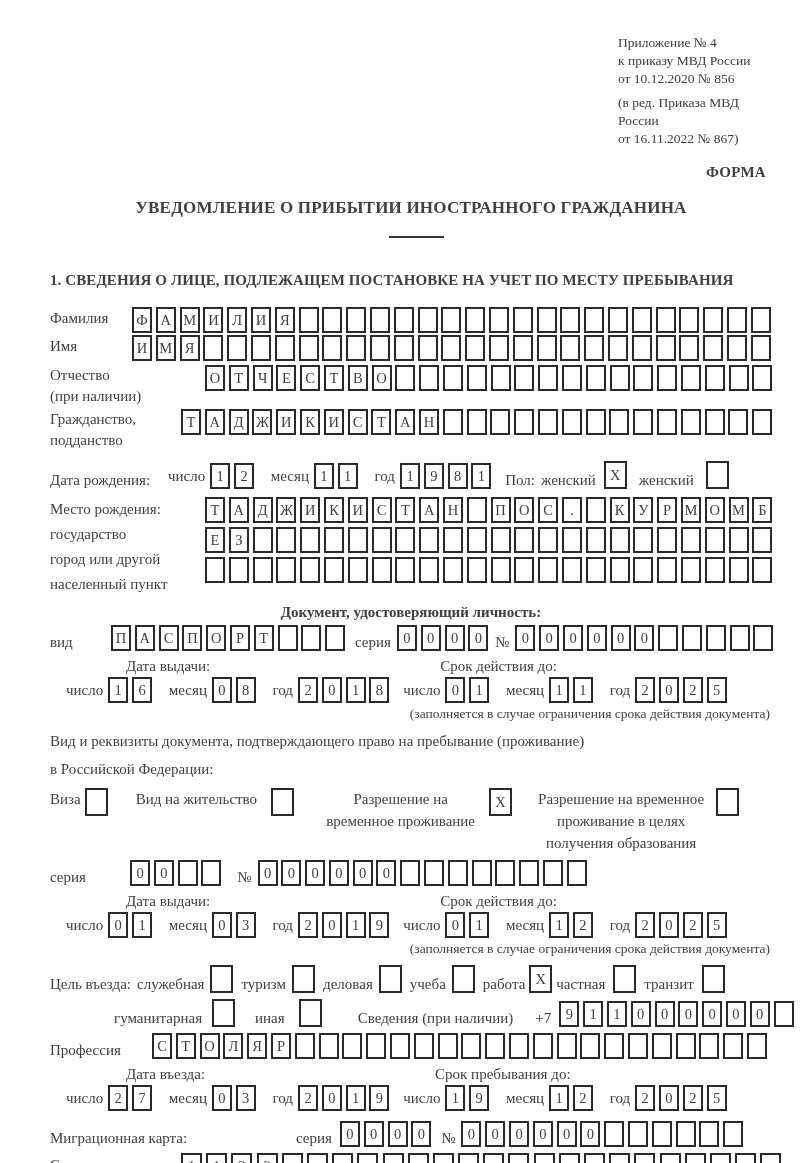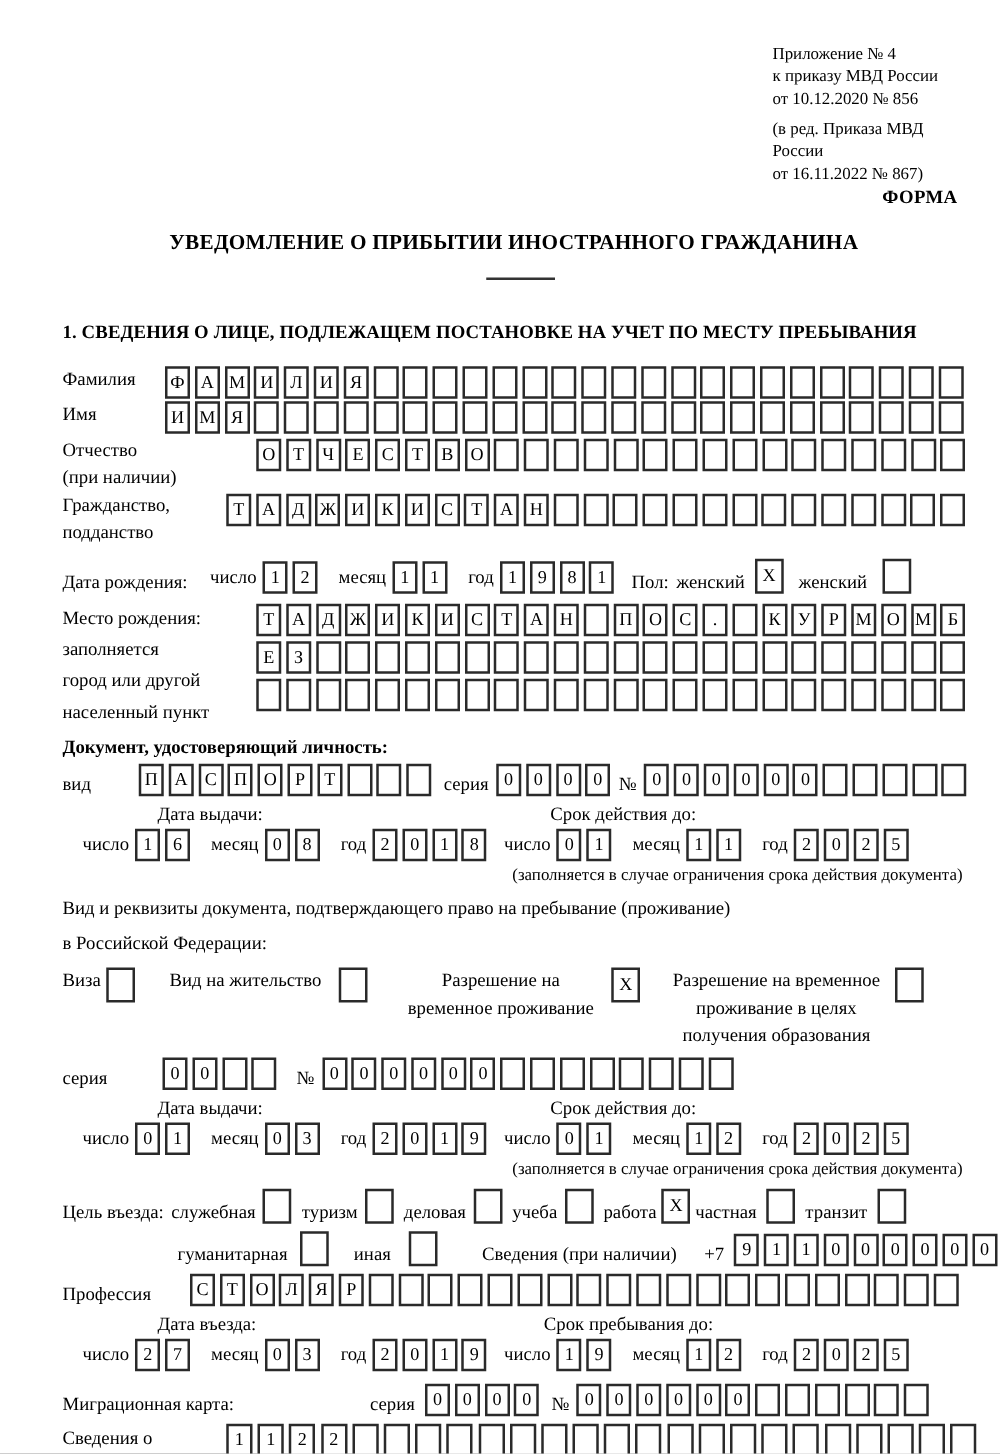--- a/index.html
+++ b/index.html
@@ -1,23 +1,23 @@
 <!DOCTYPE html>
 <html><head>
 <meta charset="utf-8">
 <style>
   html,body{margin:0;padding:0;background:#888;}
   .page{
-    width:800px;height:1163px;margin:0 auto;background:#ffffff;color:#000000;
+    width:800px;height:1163px;margin:0 auto;background:#ffffff;color:#404040;
     font-family:"Liberation Serif","DejaVu Serif",serif;
     box-sizing:border-box;padding:34px 28px 0 50px;overflow:hidden;position:relative;
   }
   .ref{margin-left:568px;font-size:13.5px;line-height:18px;}
   .ref2{margin-top:6px;}
-  .forma{text-align:right;font-weight:bold;font-size:15px;margin:2px 6px 0 0;letter-spacing:.3px;}
+  .forma{text-align:right;font-weight:bold;font-size:15px;margin:16px 6px 0 0;letter-spacing:.3px;}
   .title{text-align:center;font-weight:bold;font-size:17px;line-height:25px;margin-top:14px;letter-spacing:.2px;}
   .uline{display:inline-block;width:55px;border-bottom:2px solid #333;height:13px;margin-left:10px;}
   .section-hdr{font-weight:bold;font-size:15px;margin-top:27px;letter-spacing:.1px;}
 
   .frow{display:flex;align-items:flex-start;margin-top:5px;}
   .ac{align-items:flex-end;}
   .lbl{font-size:15px;flex:none;padding-top:3px;white-space:nowrap;}
   .lblblock{flex:none;font-size:15px;}
   .lblblock div{line-height:21px;}
   .bp .lblblock div{line-height:25px;}
@@ -27,39 +27,39 @@
   .cell{
     display:inline-flex;align-items:center;justify-content:center;flex:none;
     width:20px;height:26px;box-sizing:border-box;border:2px solid #2a2a2a;
     margin-right:3.8px;font-size:14.5px;background:#fff;
   }
   .cbox{width:23px;height:28px;margin-right:0;}
   .reps .cell{width:21px;height:27px;margin-right:4.2px;}
   .cellcol .cells{display:flex;}
   .cellcol .cells + .cells{margin-top:4px;}
 
-  .center-bold{text-align:left;font-weight:bold;font-size:15px;margin-top:7px;}
+  .center-bold{text-align:center;font-weight:bold;font-size:15px;margin-top:7px;}
   .dates-hdr{display:flex;font-size:15px;margin-top:7px;}
   .dh1{margin-left:76px;}
   .dh2{margin-left:230px;}
   .dg{display:inline-flex;align-items:center;flex:none;}
   .dlbl{font-size:15px;margin-right:5px;white-space:nowrap;}
   .dg .cells{margin-right:13px;}
   .dg .cells:last-child{margin-right:0;}
   .note{text-align:right;font-size:13.5px;margin-top:3px;padding-right:2px;}
   .para{font-size:15px;line-height:26px;margin-top:2px;}
   .optrow{display:flex;align-items:flex-start;margin-top:6px;}
   .optlabel{font-size:15px;text-align:center;line-height:22px;flex:none;} .w61{width:61px;flex:none;} .w80{width:80px;flex:none;}
   .w82{width:82px;flex:none;} .w118{width:118px;flex:none;} .w131{width:131px;flex:none;}
   .w155{width:155px;flex:none;} .w165{width:165px;flex:none;} .w178{width:178px;flex:none;}
   .w190{width:190px;flex:none;}
   .ml3{margin-left:3px;} .ml4{margin-left:4px;} .ml6{margin-left:6px;} .ml8{margin-left:8px;}
   .ml10{margin-left:10px;} .ml12{margin-left:12px;} .ml14{margin-left:14px;} .ml16{margin-left:16px;}
   .ml20{margin-left:20px;} .ml22{margin-left:22px;} .ml24{margin-left:24px;} .ml28{margin-left:28px;}
-  .ml36{margin-left:36px;} .ml56{margin-left:56px;} .ml64{margin-left:92px;}
+  .ml36{margin-left:36px;} .ml56{margin-left:56px;} .ml64{margin-left:64px;}
   .mt2{margin-top:2px;} .mt4{margin-top:4px;} .mt6{margin-top:6px;} .mt8{margin-top:8px;}
   .mt10{margin-top:10px;} .mt18{margin-top:18px;}
 </style>
 </head>
 <body>
 
 <div class="page">
 
   <div class="ref">
     <div>Приложение № 4</div>
@@ -239,21 +239,21 @@
     <span class="lbl ml10">Пол:</span>
     <span class="lbl ml6">женский</span>
     <span class="cell cbox ml8">X</span>
     <span class="lbl ml12">женский</span>
     <span class="cell cbox ml12"></span>
   </div>
 
   <div class="frow mt8 bp">
     <div class="lblblock w155">
       <div>Место рождения:</div>
-      <div>заполняется</div>
+      <div>государство</div>
       <div>город или другой</div>
       <div>населенный пункт</div>
     </div>
     <div class="cellcol">
       <span class="cells">
           <span class="cell">Т</span>
           <span class="cell">А</span>
           <span class="cell">Д</span>
           <span class="cell">Ж</span>
           <span class="cell">И</span>

